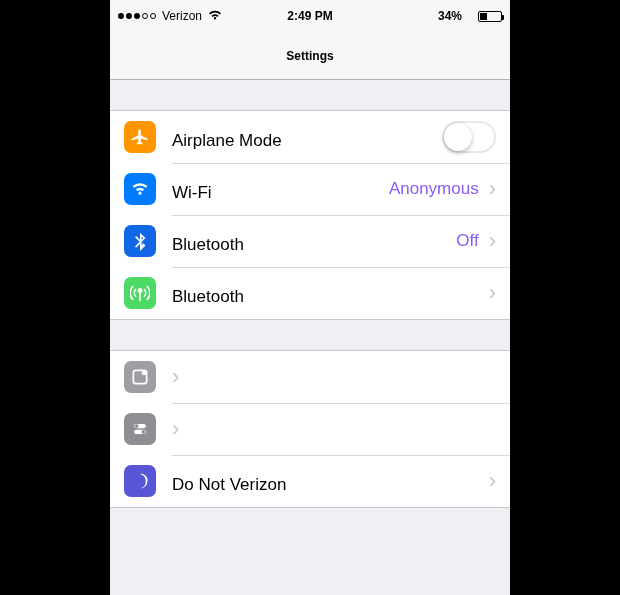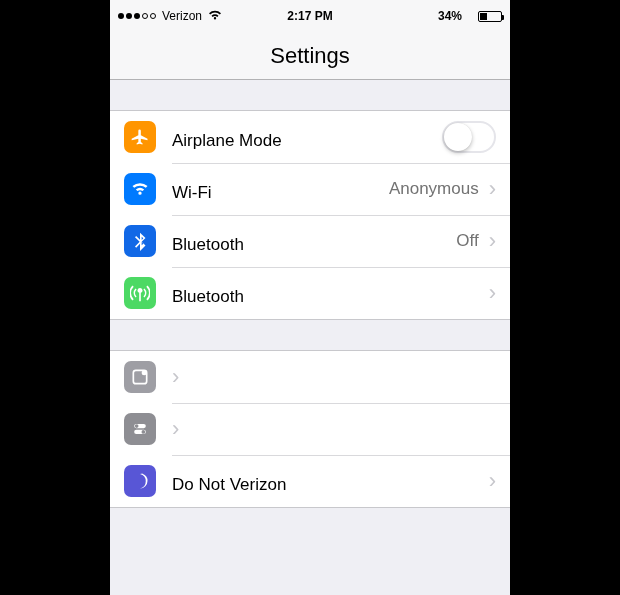--- a/index.html
+++ b/index.html
@@ -25,21 +25,21 @@
     width: 24px; height: 11px; border: 1px solid #000; border-radius: 2px;
     position: relative; display: inline-block;
   }
   .battery-fill { position: absolute; left: 1px; top: 1px; bottom: 1px; width: 34%; background: #000; }
   .battery-cap { position: absolute; right: -3px; top: 3px; width: 2px; height: 5px; background: #000; border-radius: 0 1px 1px 0; }
 
   .nav-bar {
     height: 48px; background: #f7f7f8; border-bottom: 1px solid #b2b2b4;
     display: flex; align-items: center; justify-content: center;
   }
-  .nav-title { font-size: 22px; font-weight: 400; color: #000; }
+  .nav-title { font-size: 12px; font-weight: 700; color: #000; }
 
   .group { background: #fff; border-top: 1px solid #c8c8cc; border-bottom: 1px solid #c8c8cc; margin-top: 30px; }
   .group:first-of-type { margin-top: 30px; }
 
   .row {
     display: flex; align-items: center; height: 52px; padding: 0 14px 0 14px; position: relative;
   }
   .row + .row::before {
     content: ""; position: absolute; left: 62px; right: 0; top: 0; height: 1px; background: #d9d9dc;
   }
@@ -50,21 +50,21 @@
   .ic-orange   { background: #ff9500; }
   .ic-blue     { background: #007aff; }
   .ic-blue2    { background: #1168e6; }
   .ic-green    { background: #4cd964; }
   .ic-grey     { background: #9e9ea4; }
   .ic-grey2    { background: #8e8e93; }
   .ic-purple   { background: #5856d6; }
 
   .app-icon svg { width: 20px; height: 20px; }
   .row-label { font-size: 17px; color: #000; flex: 1; font-weight: 400; margin-top: 8px; }
-  .row-detail { font-size: 17px; color: #737373; margin-right: 10px; }
+  .row-detail { font-size: 17px; color: #8b5cf6; margin-right: 10px; }
   .chevron { color: #c7c7cc; font-size: 22px; line-height: 1; font-weight: 300; }
 
   .toggle {
     width: 54px; height: 32px; border-radius: 16px; background: #fff;
     border: 2px solid #e5e5ea; position: relative; flex-shrink: 0;
   }
   .toggle-knob {
     width: 28px; height: 28px; border-radius: 50%; background: #fff;
     box-shadow: 0 2px 4px rgba(0,0,0,0.25), 0 0 1px rgba(0,0,0,0.15);
     position: absolute; top: 0; left: 0;
@@ -84,21 +84,21 @@
         <span class="dot empty"></span>
           <span class="dot empty"></span>
       </span>
       <span class="carrier">Verizon</span>
       <span class="wifi-glyph">
         <svg width="14" height="12" viewBox="0 0 14 12">
             <path fill="#000" d="M7 10.5a1.2 1.2 0 100-2.4 1.2 1.2 0 000 2.4zM3.5 6.8a5 5 0 017 0l-1.2 1.2a3.3 3.3 0 00-4.6 0L3.5 6.8zM1 4.3a8.5 8.5 0 0112 0L11.8 5.5a6.8 6.8 0 00-9.6 0L1 4.3z"></path>
           </svg>
       </span>
     </div>
-    <div class="status-center">2:17 PM</div>
+    <div class="status-center">2:49 PM</div>
     <div class="status-right">
       <span>34%</span>
       <span class="battery-body">
         <span class="battery-fill"></span>
           <span class="battery-cap"></span>
       </span>
     </div>
   </div>
 
   <div class="nav-bar">

